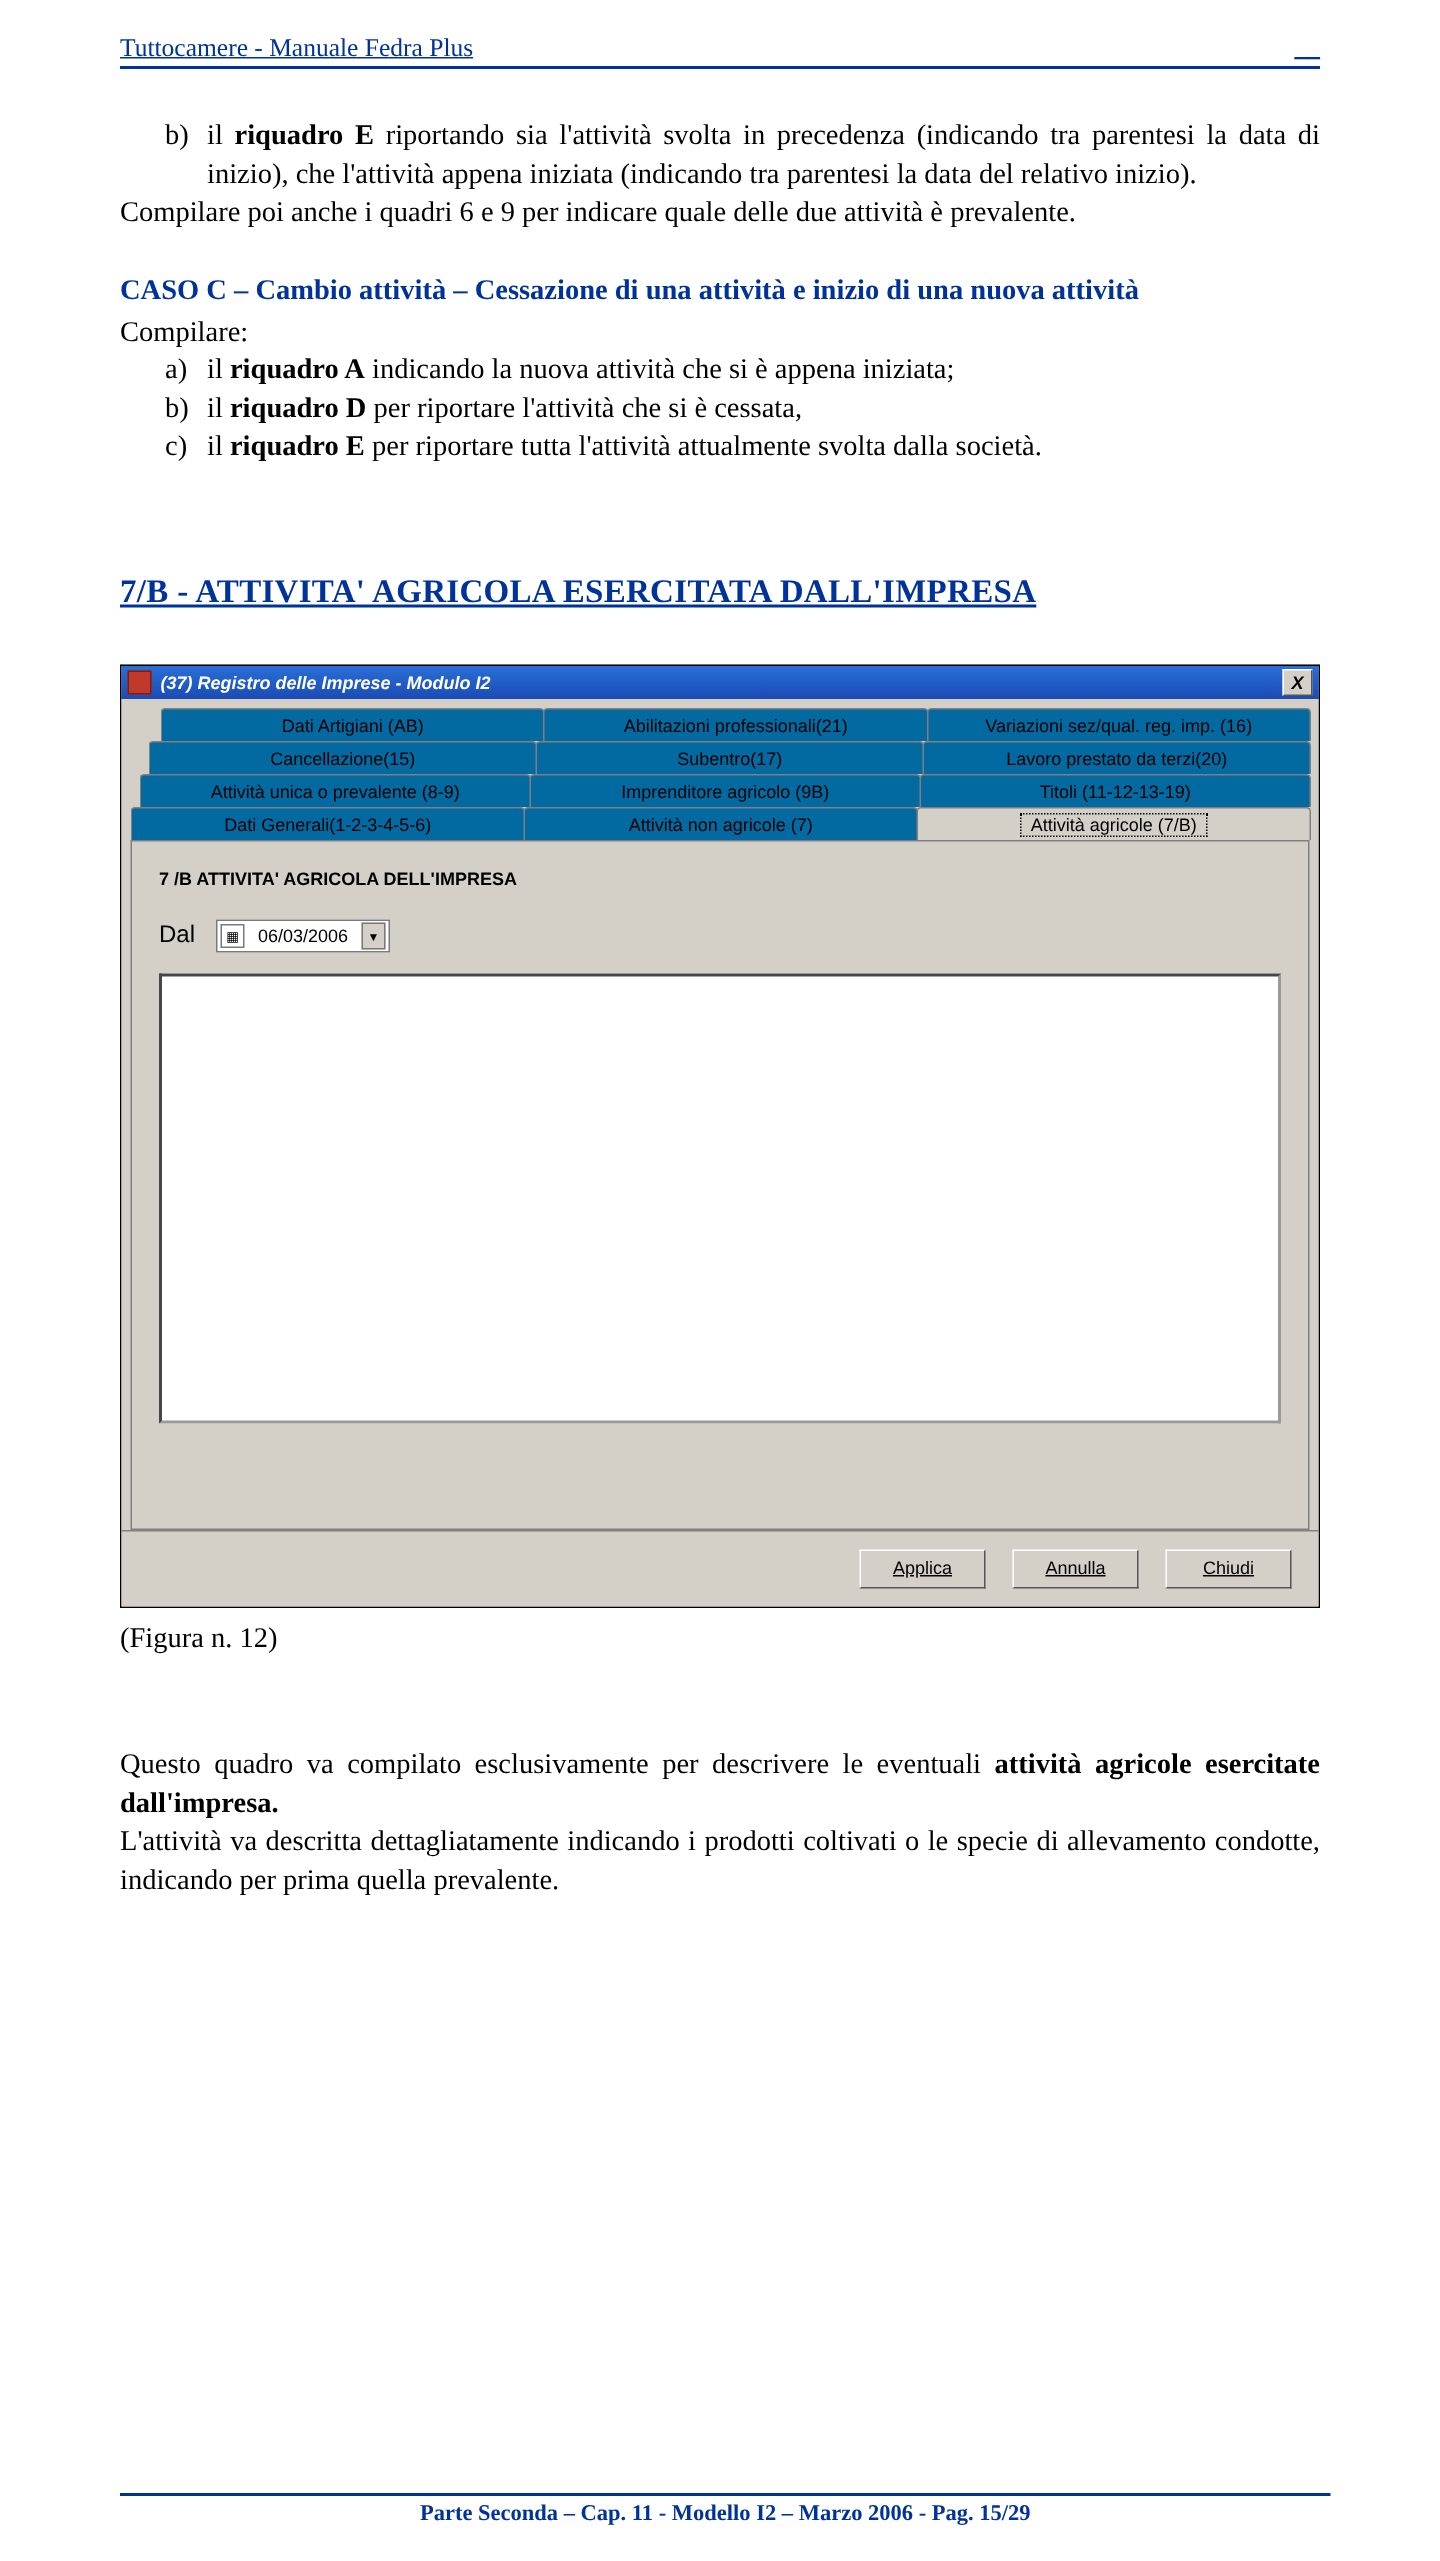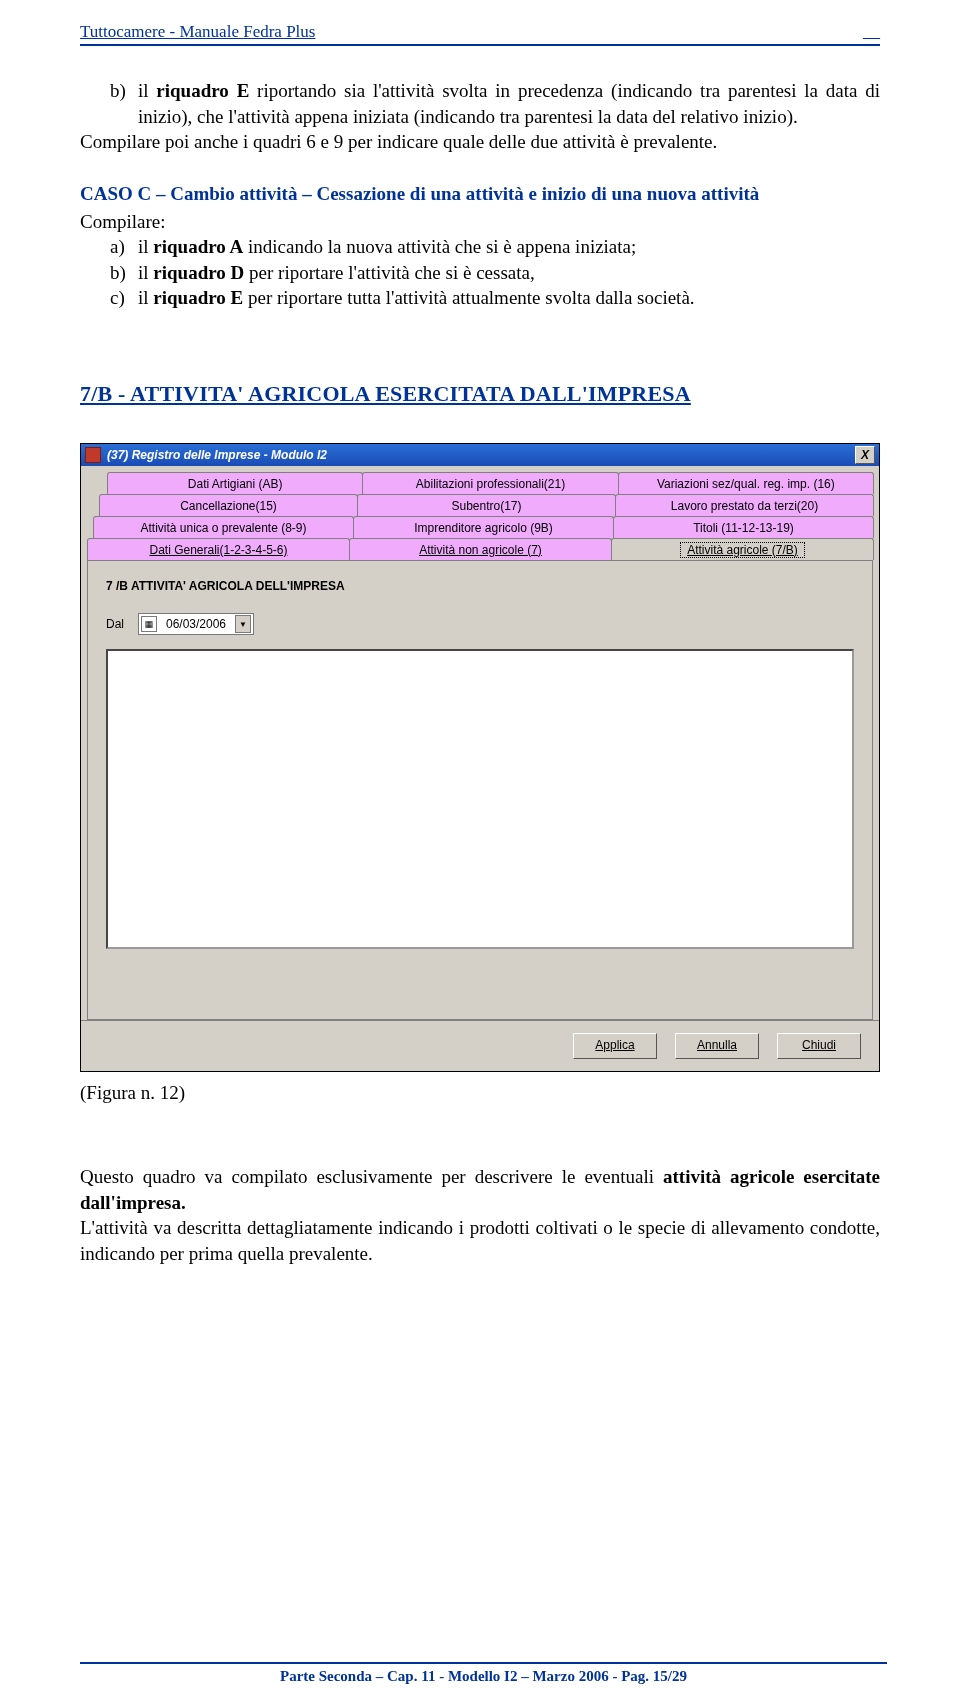--- a/index.html
+++ b/index.html
@@ -49,40 +49,40 @@
   .titlebar .xbtn{
     width:18px;height:16px;background:#d4d0c8;border:1px solid #fff;
     border-right-color:#555;border-bottom-color:#555;
     display:flex;align-items:center;justify-content:center;color:#000;font-weight:bold;font-size:12px;line-height:1;
   }
   .tabs-area{padding:6px 6px 0 6px;background:#d4d0c8;}
   .tabrow{display:flex;gap:0;margin-left:0;}
   .tabrow.r1{margin-left:20px;}
   .tabrow.r2{margin-left:12px;}
   .tabrow.r3{margin-left:6px;}
-  .tabrow.r4{margin-left:0;text-decoration:underline;}
+  .tabrow.r4{margin-left:0;}
   .tab{
     flex:1;height:22px;box-sizing:border-box;
     border:1px solid #808080;border-bottom:none;
-    background:#f0abfc;color:#000;
+    background:#0369a1;color:#000;
     display:flex;align-items:center;justify-content:center;
     font-size:12px;white-space:nowrap;
     border-top-left-radius:3px;border-top-right-radius:3px;
     margin-right:-1px;
   }
   .tab.active{background:#d4d0c8;font-weight:normal;}
   .tab.active span{border:1px dotted #000;padding:0 6px;}
   .panel{
     border:1px solid #808080;background:#d4d0c8;
     padding:18px 18px 12px 18px;min-height:460px;box-sizing:border-box;
     position:relative;
   }
   .panel-title{font-weight:bold;font-size:12px;margin-bottom:20px;}
   .dal-row{display:flex;align-items:center;gap:14px;margin-bottom:14px;}
-  .dal-row .lbl{font-size:12px;}
+  .dal-row .lbl{font-size:16px;}
   .dateinp{
     width:110px;height:20px;background:#fff;border:1px solid #7a7a7a;
     display:flex;align-items:center;padding:0 2px;font-size:12px;justify-content:space-between;
   }
   .dateinp .cal{width:14px;height:14px;background:#fff;border:1px solid #7a7a7a;font-size:9px;display:flex;align-items:center;justify-content:center;}
   .dateinp .dd{width:14px;height:16px;background:#d4d0c8;border:1px solid #7a7a7a;display:flex;align-items:center;justify-content:center;font-size:8px;}
   .bigtext{
     width:100%;height:300px;background:#fff;border:2px inset #9a9a9a;box-sizing:border-box;
   }
   .btnbar{

